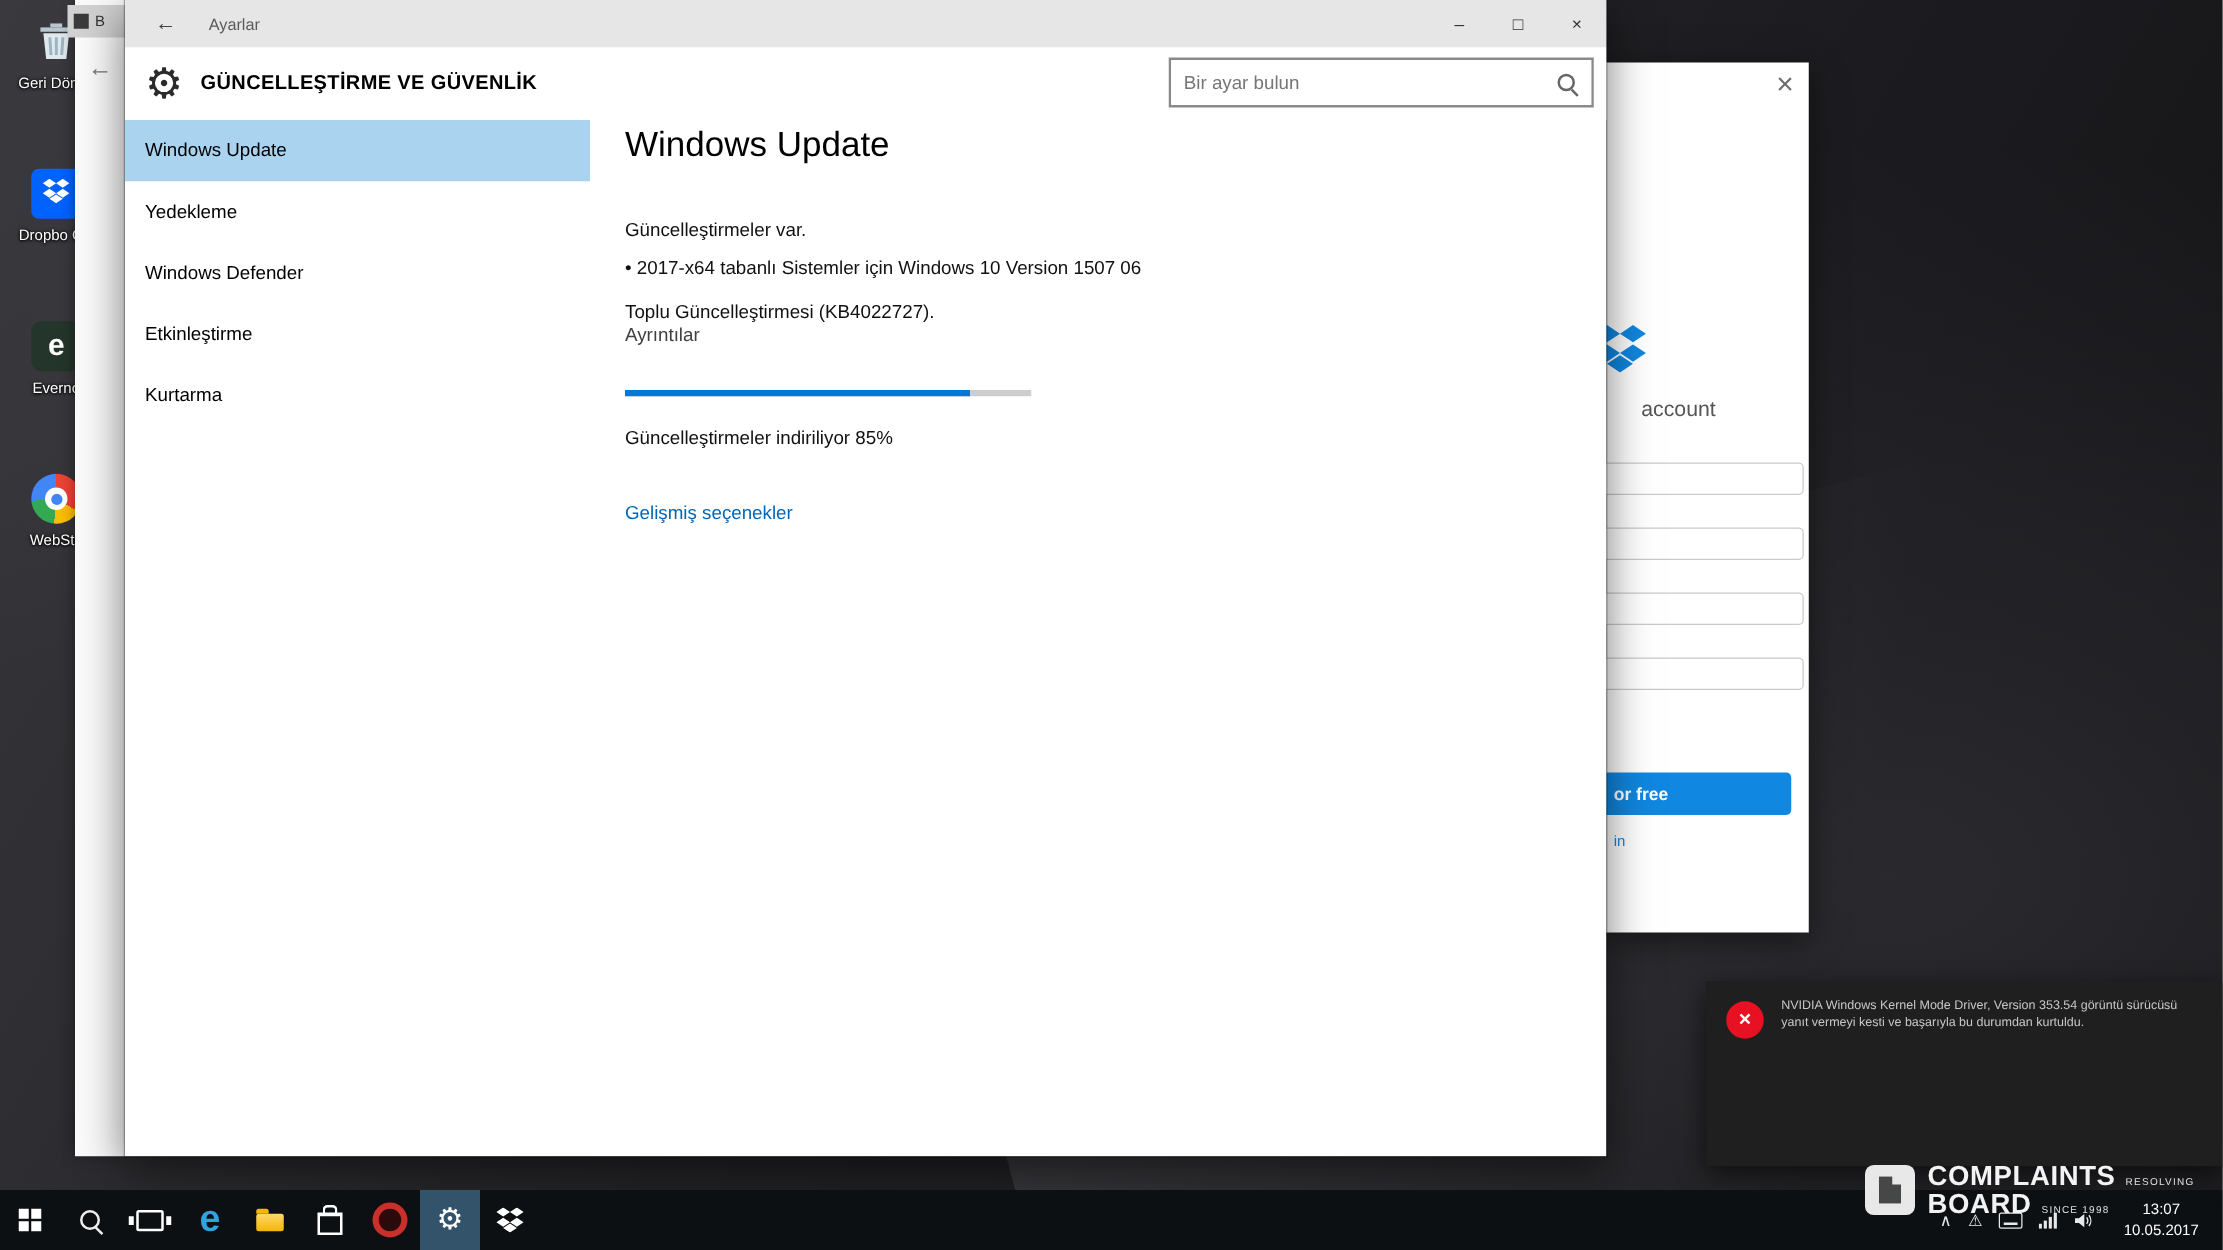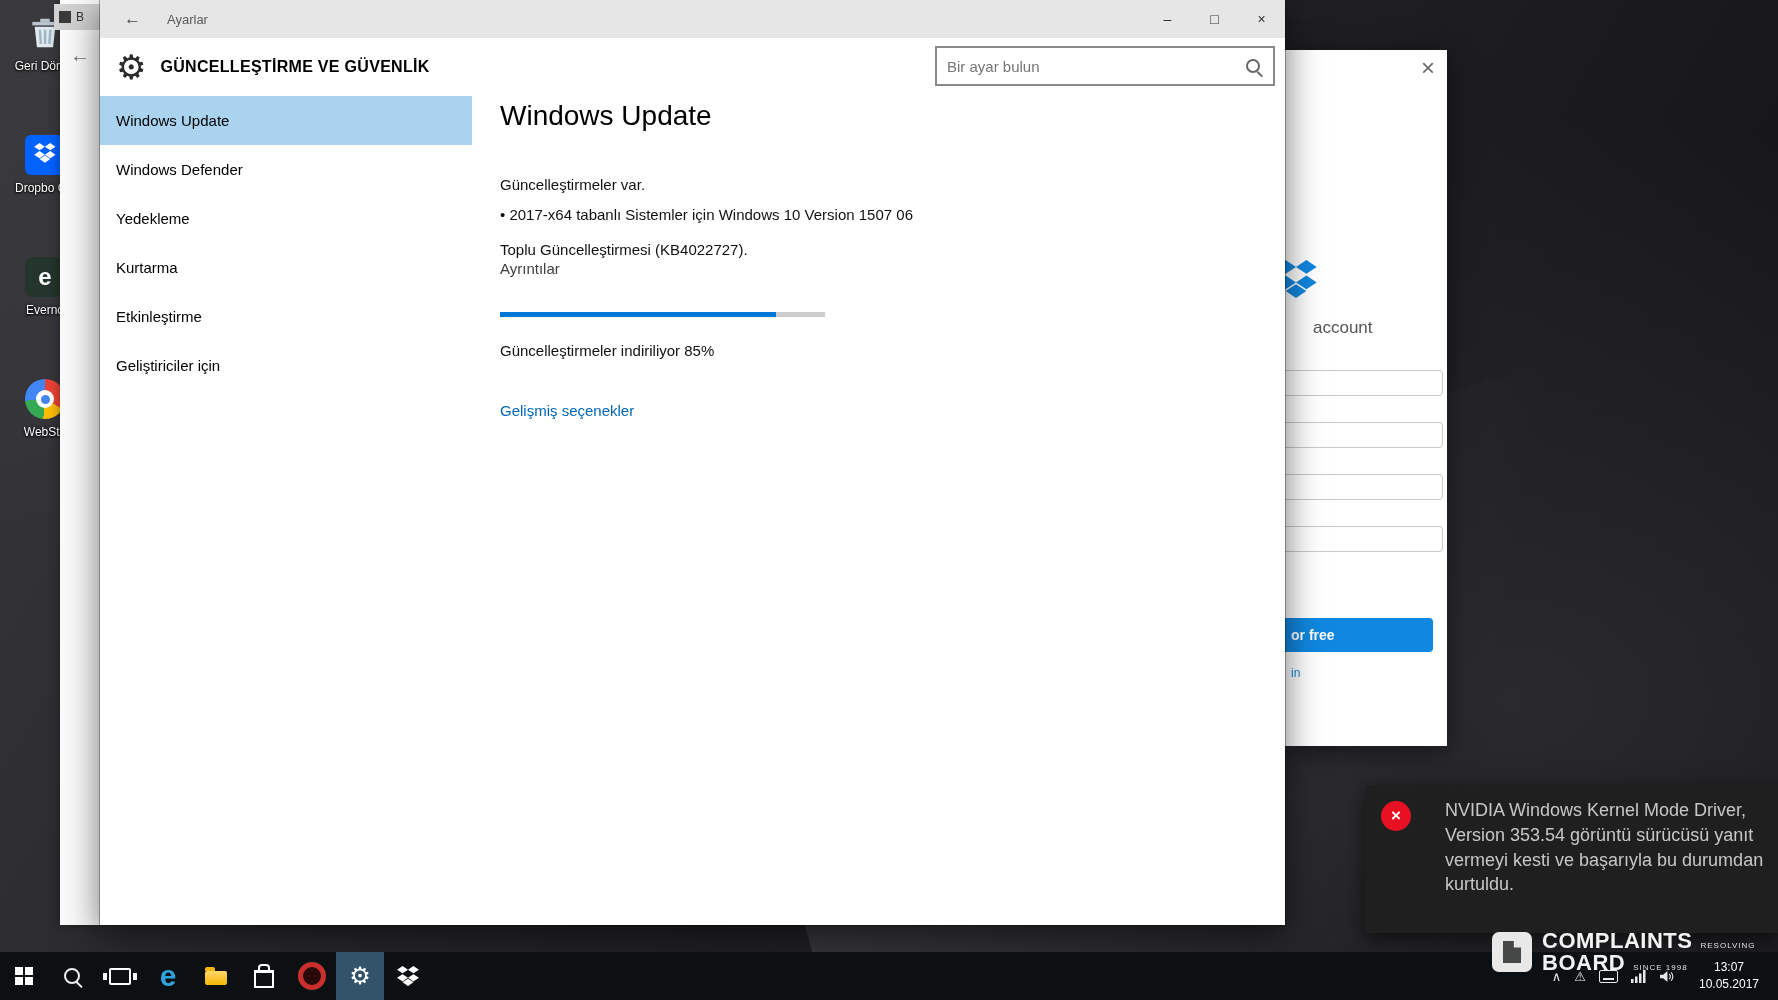--- a/index.html
+++ b/index.html
@@ -84,21 +84,21 @@
   .m-plabel{position:absolute;left:0;top:342px;font-size:15px;color:#111;}
   .m-adv{position:absolute;left:0;top:402px;font-size:15px;color:#0067b8;cursor:pointer;text-decoration:none;}
 
   
   .toast{position:absolute;left:1365px;top:785px;width:413px;min-height:148px;background:#1f1f1f;z-index:5;
     box-shadow:0 6px 20px rgba(0,0,0,.6);cursor:pointer;}
   .toast .err{position:absolute;left:16px;top:16px;width:30px;height:30px;border-radius:50%;background:#e81123;
     display:flex;align-items:center;justify-content:center;color:#fff;font-size:17px;font-weight:bold;}
   .toast .tx{margin:13px 14px 14px 60px;}
   .toast .tt{font-size:15px;font-weight:bold;color:#fff;line-height:1.38;}
-  .toast .tb{font-size:18px;color:#c7c7c7;line-height:1.38;margin-top:6px;margin-left:20px;}
+  .toast .tb{font-size:10px;color:#c7c7c7;line-height:1.38;margin-top:6px;}
 
   
   .taskbar{position:absolute;left:0;bottom:0;width:1778px;height:48px;background:#0d1013;z-index:6;display:flex;align-items:center;}
   .tb-btn{width:48px;height:48px;display:flex;align-items:center;justify-content:center;cursor:pointer;flex:0 0 auto;}
   .tb-btn.active{background:rgba(90,150,195,.5);}
   .winlogo{display:grid;grid-template-columns:8px 8px;grid-template-rows:8px 8px;gap:2px;}
   .winlogo span{background:#fff;display:block;}
   .tbmag{position:relative;width:12px;height:12px;border:2px solid #eee;border-radius:50%;}
   .tbmag::after{content:'';position:absolute;left:11px;top:11px;width:8px;height:2px;background:#eee;transform:rotate(45deg);transform-origin:0 0;}
   .tview{position:relative;width:18px;height:13px;border:2px solid #fff;border-radius:2px;}
@@ -214,25 +214,24 @@
     <div class="hdr">
       <span class="gear">⚙</span>
       <span class="htitle">GÜNCELLEŞTİRME VE GÜVENLİK</span>
       <div class="searchbox">
         <input placeholder="Bir ayar bulun" style="">
         <span class="mag"></span>
       </div>
     </div>
     <div class="nav">
       <div class="nav-item selected">Windows Update</div>
+      <div class="nav-item">Yedekleme</div>
       <div class="nav-item">Windows Defender</div>
-      <div class="nav-item">Yedekleme</div>
+      <div class="nav-item">Etkinleştirme</div>
       <div class="nav-item">Kurtarma</div>
-      <div class="nav-item">Etkinleştirme</div>
-      <div class="nav-item">Geliştiriciler için</div>
     </div>
     <div class="main">
       <div class="m-heading">Windows Update</div>
       <div class="m-status">Güncelleştirmeler var.</div>
       <div class="m-line1">• 2017-x64 tabanlı Sistemler için Windows 10 Version 1507 06</div>
       <div class="m-line2">Toplu Güncelleştirmesi (KB4022727).</div>
       <a class="m-details">Ayrıntılar</a>
       <div class="progress">
         <div class="fill" style="width: 85%;"></div>
       </div>

